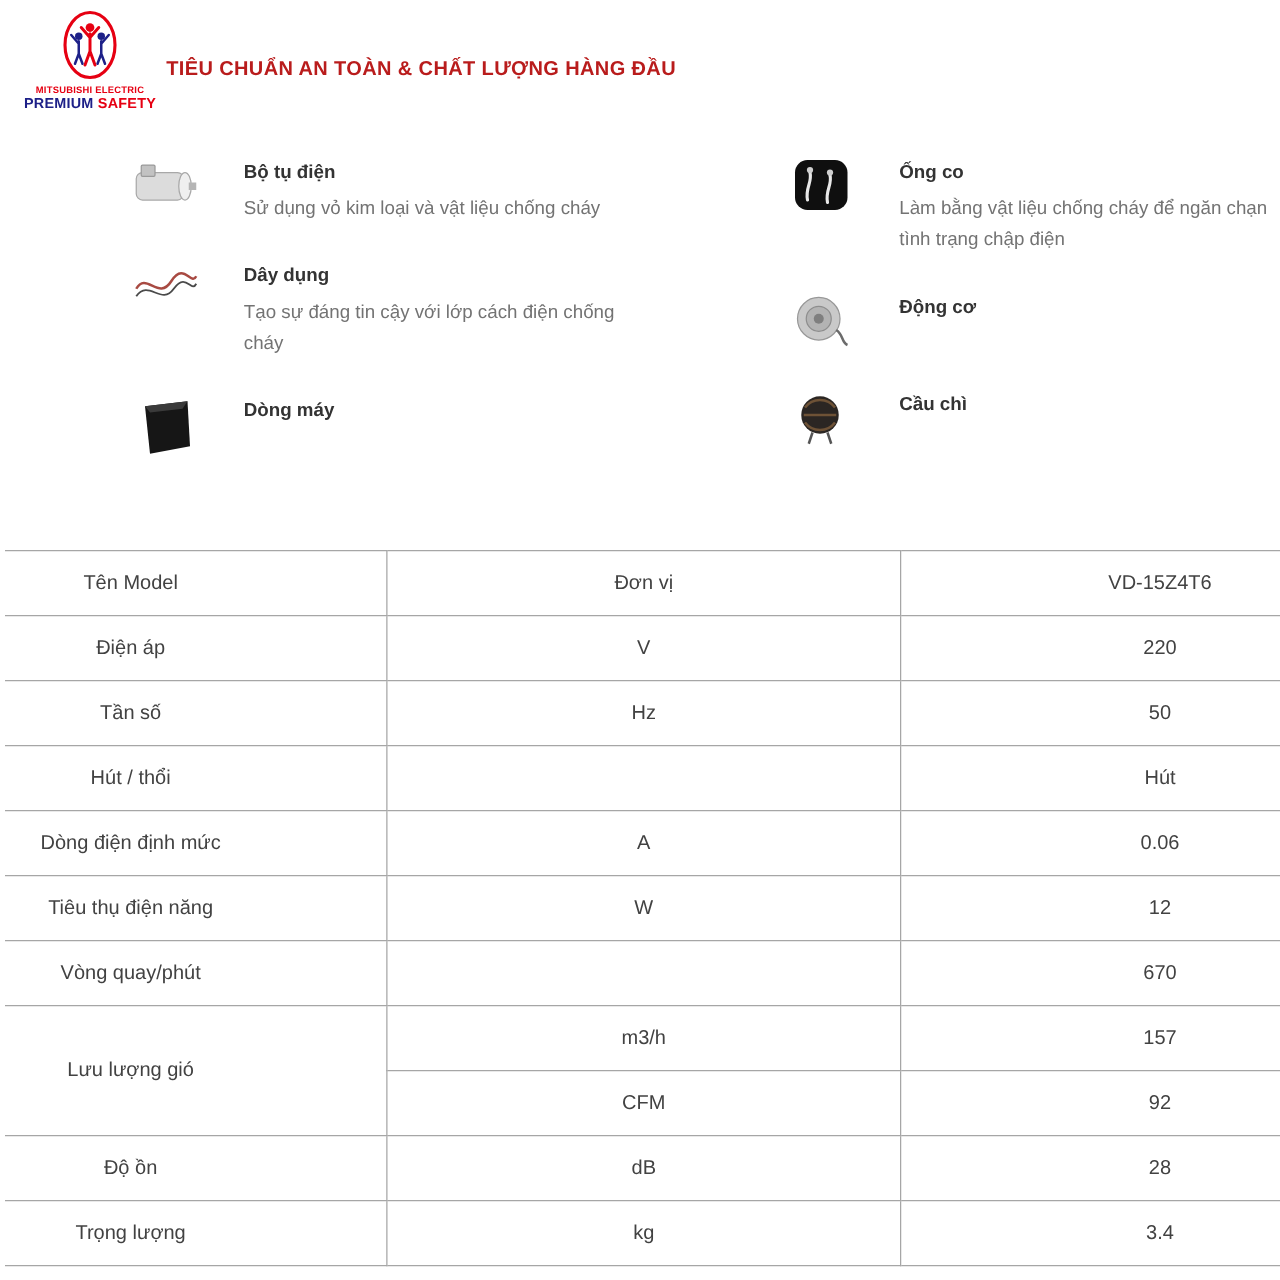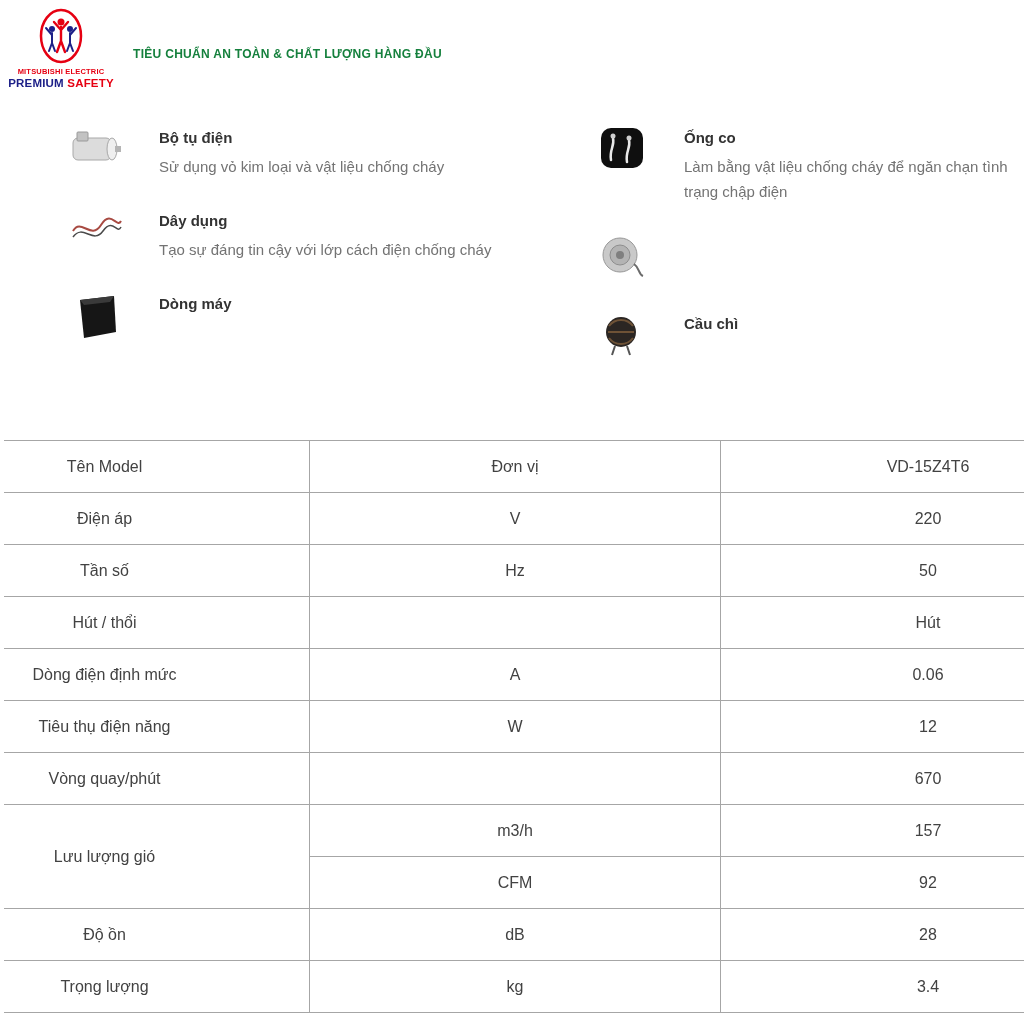--- a/index.html
+++ b/index.html
@@ -3,36 +3,36 @@
 <meta charset="utf-8">
 <style>
   html,body{margin:0;padding:0;background:#ffffff;}
   body{
     width:1024px;height:1024px;position:relative;overflow:hidden;
     font-family:"Liberation Sans","DejaVu Sans",sans-serif;
     color:#424242;
   }
 
   
-  .logo-block{position:absolute;top:8px;left:6px;width:110px;text-align:center;}
+  .logo-block{position:absolute;top:8px;left:17px;width:110px;text-align:center;}
   .logo-mark{display:block;margin:0 auto;}
   .logo-brand{font-size:7.5px;font-weight:bold;color:#e60012;letter-spacing:.2px;margin-top:1px;white-space:nowrap;}
   .logo-line2{font-size:11.5px;font-weight:bold;letter-spacing:.2px;margin-top:1px;white-space:nowrap;}
   .logo-premium{color:#1d2088;}
   .logo-safety{color:#e60012;}
 
   
   .page-heading{
     position:absolute;top:47px;left:133px;
-    font-size:12px;font-weight:bold;color:#15803d;letter-spacing:.3px;
+    font-size:16px;font-weight:bold;color:#b91c1c;letter-spacing:.3px;
   }
 
   
   .features{position:absolute;top:126px;left:0;right:0;display:flex;}
-  .f-col{width:512px;box-sizing:border-box;}
+  .f-col{width:512px;box-sizing:border-box;margin-left:36px;}
   .f-col-left{padding-left:70px;}
   .f-col-right{padding-left:83px;padding-right:2px;}
   .feature{display:flex;margin-bottom:30px;}
   .f-icon{flex:0 0 54px;width:54px;height:48px;margin-right:35px;display:flex;align-items:flex-start;justify-content:center;}
   .f-text{padding-top:2px;}
   .f-title{font-size:15px;font-weight:bold;color:#333333;line-height:20px;margin-bottom:6px;}
   .f-desc{font-size:15px;color:#737373;line-height:25px;max-width:345px;}
 
   
   .table-wrap{position:absolute;top:440px;left:4px;width:1024px;height:578px;overflow:hidden;}
@@ -140,20 +140,21 @@
     <div class="feature">
       <span class="f-icon">
         <svg width="48" height="46" viewBox="0 0 48 46">
           <circle cx="22" cy="21" r="17" fill="#c9c9c9" stroke="#989898"></circle>
           <circle cx="22" cy="21" r="10" fill="#b3b3b3" stroke="#8e8e8e"></circle>
           <circle cx="22" cy="21" r="4" fill="#7f7f7f"></circle>
           <path d="M36 30 C 42 34, 40 40, 45 42" stroke="#6b6b6b" stroke-width="2" fill="none"></path>
         </svg>
       </span>
       <span class="f-text">
+        <div class="f-title">Động cơ</div>
       </span>
     </div>
 
     <div class="feature">
       <span class="f-icon">
         <svg width="46" height="46" viewBox="0 0 46 46">
           <circle cx="22" cy="20" r="15" fill="#2b2623"></circle>
           <path d="M10 14 a15 15 0 0 1 24 0 M9 20 h26 M10 26 a15 15 0 0 0 24 0" stroke="#6e5236" stroke-width="2" fill="none"></path>
           <path d="M16 34 l-3 9 M28 34 l3 9" stroke="#555" stroke-width="2"></path>
         </svg>

